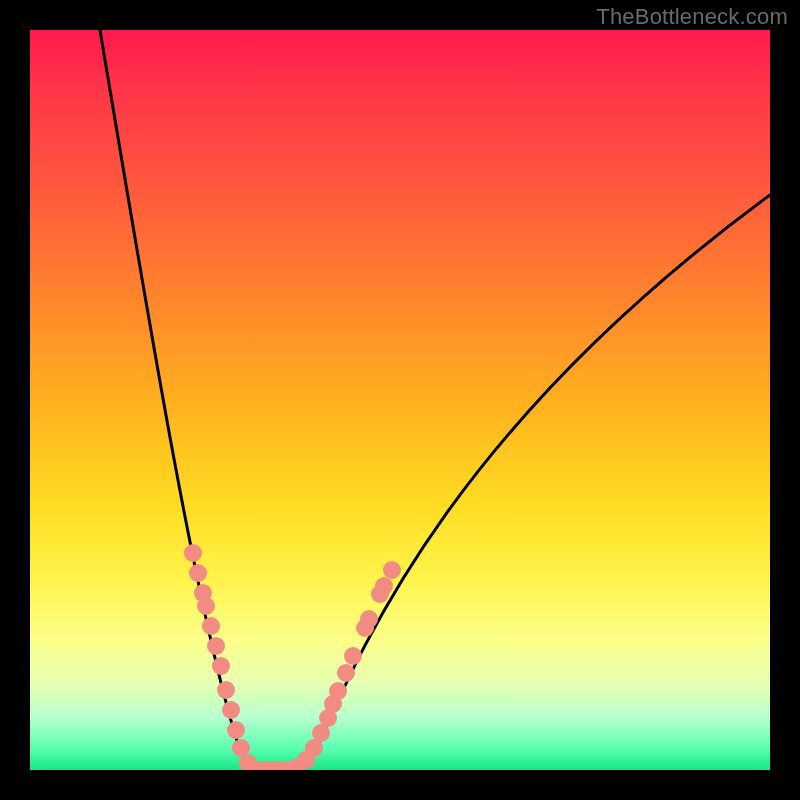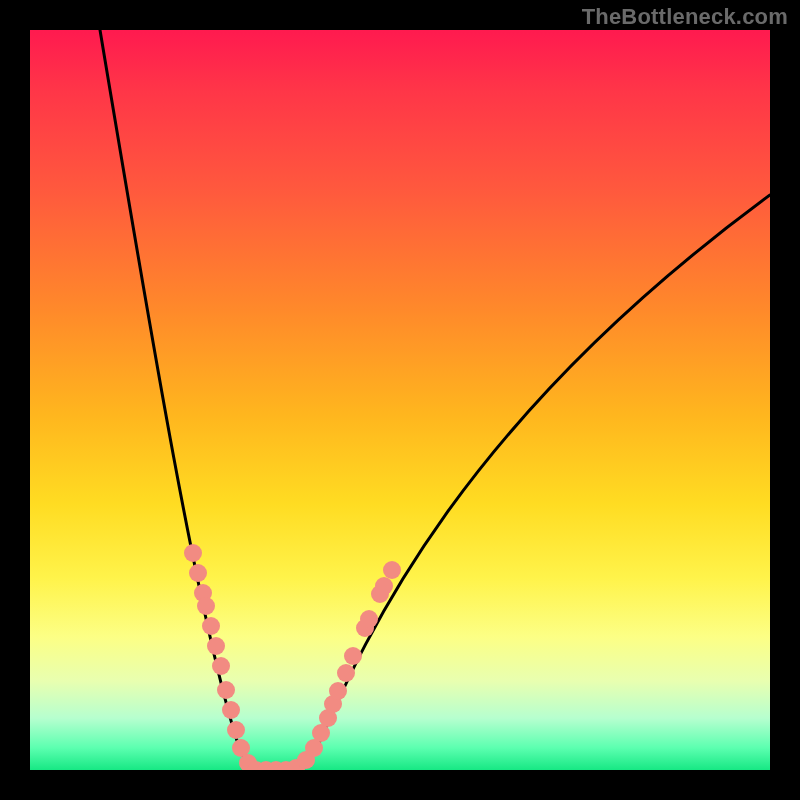--- a/index.html
+++ b/index.html
@@ -43,21 +43,21 @@
     top: 0;
     width: 740px;
     height: 740px;
   }
   .watermark {
     position: absolute;
     top: 4px;
     right: 12px;
     color: #6a6a6a;
     font-size: 22px;
-    font-weight: 700;
+    font-weight: 400;
     letter-spacing: 0.2px;
     user-select: none;
     margin-left: 40px;
   }
 </style>
 </head>
 <body>
 
 <div class="stage">
 

